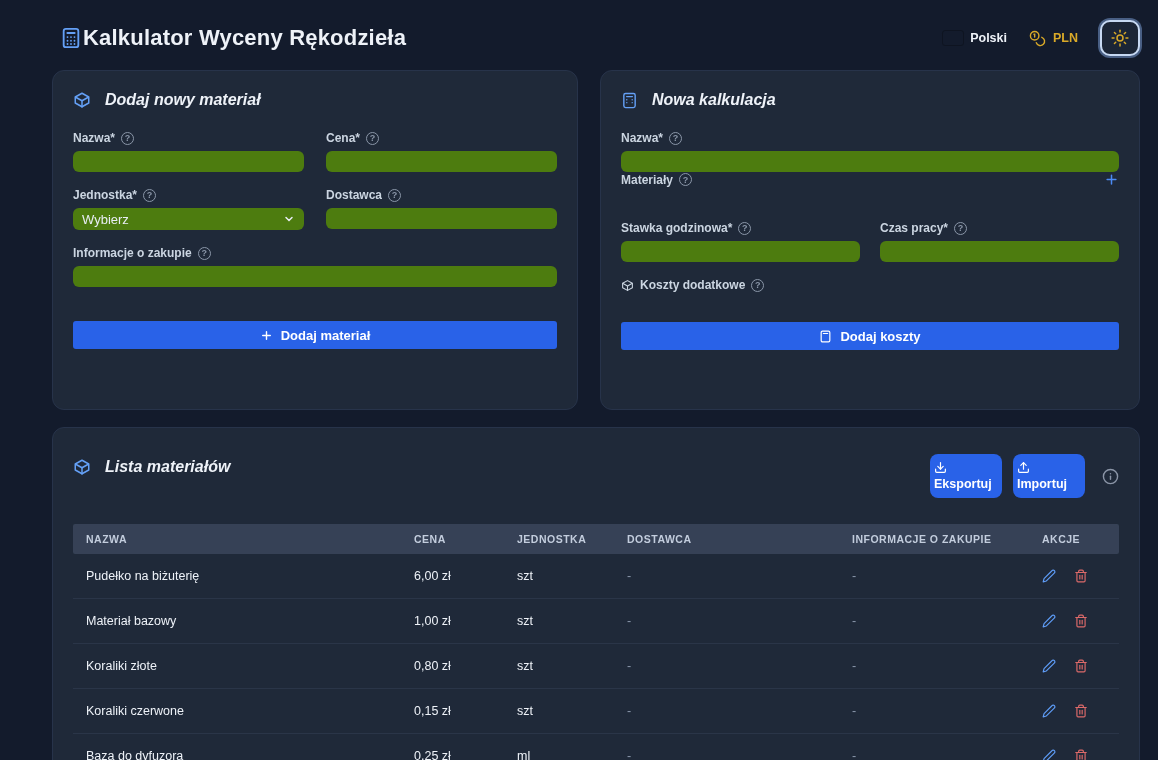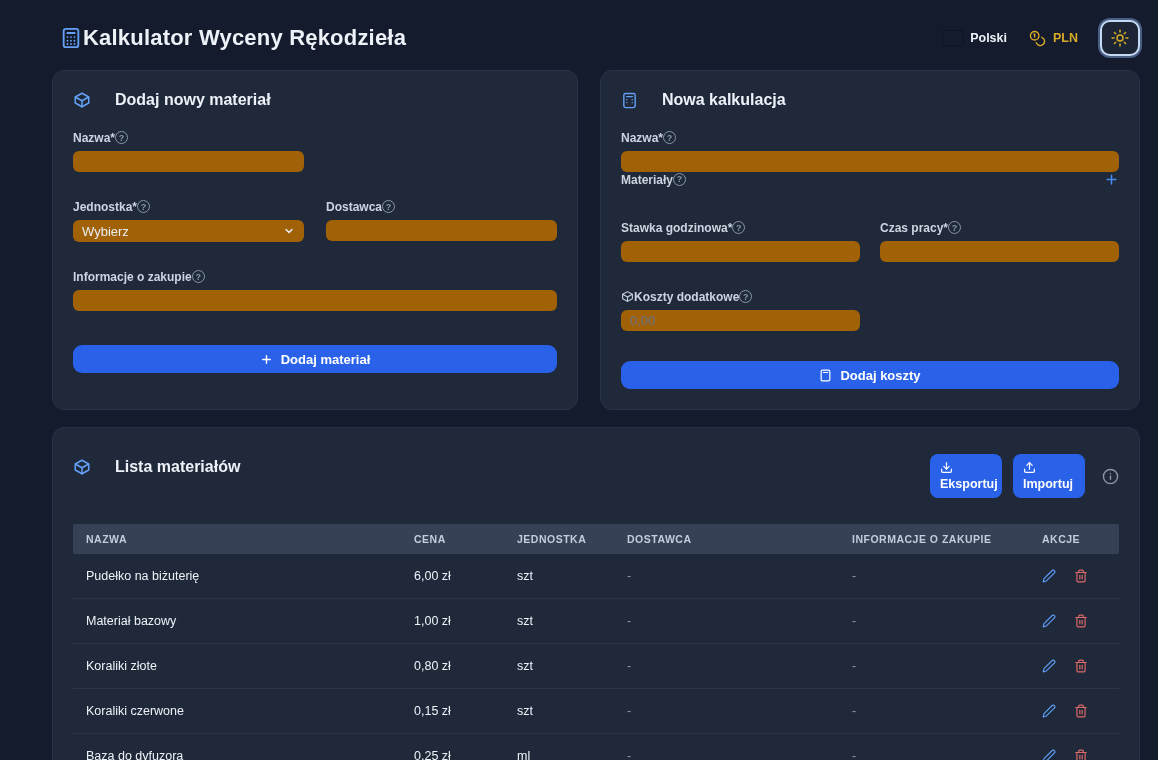--- a/index.html
+++ b/index.html
@@ -27,52 +27,52 @@
     width:40px; height:36px; border-radius:10px; background:#1b2536;
     border:2px solid #c6d8f2; box-shadow:0 0 0 2px rgba(140,180,240,.45);
     display:flex; align-items:center; justify-content:center; cursor:pointer;
   }
 
   
   .cards-row { display:flex; gap:22px; }
   .card { background:#1f2939; border-radius:12px; border:1px solid #27334a; }
   .card-add { width:526px; height:340px; padding:20px; }
   .card-calc { width:540px; height:340px; padding:20px; }
-  .card-title { display:flex; align-items:center; gap:24px; font-size:16px; font-weight:bold; }
-
-  .fld-label { display:flex; align-items:flex-start; font-size:12px; font-weight:bold; color:#cbd5e1; }
+  .card-title { display:flex; align-items:center; gap:14px; font-size:16px; font-weight:bold;font-style:italic; }
+
+  .fld-label { display:flex; align-items:center; gap:6px; font-size:12px; font-weight:bold; color:#cbd5e1; }
   .help { width:13px; height:13px; border-radius:50%; border:1px solid #8a96a8; color:#8a96a8;
           font-size:9px; display:inline-flex; align-items:center; justify-content:center; cursor:pointer; }
   .help::after { content:"?"; }
   .inp, .sel {
-    width:100%; height:21px; margin-top:6px; background:#a16207; border:none; border-radius:6px;
+    width:100%; height:21px; margin-top:6px; background:#4d7c0f; border:none; border-radius:6px;
     color:#e8edf5; font-size:13px; padding:0 9px; font-family:"Liberation Sans", sans-serif;
     display:block; outline:none;
   }
   .inp::placeholder { color:#67748c; }
   .sel { display:flex; align-items:center; justify-content:space-between; cursor:pointer; height:22px; }
   .grid2 { display:grid; grid-template-columns:1fr 1fr; gap:22px; }
-  .mt24 { margin-top:22px; } .mt30 { margin-top:28px; }
+  .mt24 { margin-top:22px; } .mt30 { margin-top:16px; }
 
   .btn-primary {
-    width:100%; height:28px; margin-top:34px; background:#2962e8; border:none; border-radius:9px;
+    width:100%; height:28px; margin-top:34px; background:#2962e8; border:none; border-radius:3px;
     color:#fff; font-size:13px; font-weight:bold; display:flex; align-items:center; justify-content:center;
     gap:8px; cursor:pointer; font-family:"Liberation Sans", sans-serif;
   }
   .materials-row { display:flex; align-items:center; justify-content:space-between; }
   .plus-btn { color:#4b8bf5; cursor:pointer; display:flex; }
 
   
   .card-list { margin-top:17px; width:1088px; min-height:420px; padding:20px; }
   .list-head { display:flex; align-items:flex-start; justify-content:space-between; padding-top:10px; }
   .list-actions { display:flex; align-items:center; gap:11px; margin-top:-4px; }
   .io-btn {
     width:72px; height:44px; background:#2962e8; border:none; border-radius:8px; color:#fff;
     display:flex; flex-direction:column; align-items:flex-start; justify-content:center; gap:3px;
-    padding:6px 10px; font-size:12.5px; font-weight:bold; cursor:pointer; font-family:"Liberation Sans", sans-serif;
+    padding:6px 4px; font-size:12.5px; font-weight:bold; cursor:pointer; font-family:"Liberation Sans", sans-serif;
   }
   .info-btn { color:#8b95a7; margin-left:6px; cursor:pointer; display:flex; }
 
   .table { margin-top:26px; }
   .t-head, .t-row { display:grid; grid-template-columns:328px 103px 110px 225px 190px 1fr; align-items:center; }
   .t-head { background:#364156; border-radius:2px; height:30px; }
   .t-head > div { font-size:10.5px; font-weight:bold; color:#c3cddd; letter-spacing:.5px; padding-left:13px; text-transform:uppercase; }
   .t-row { height:45px; border-bottom:1px solid #2a3548; font-size:12.5px; }
   .t-row > div { padding-left:13px; }
   .dash { color:#8b98ad; }
@@ -152,20 +152,27 @@
       </div>
 
       <div class="grid2 mt24">
         <div>
           <div class="fld-label">
               <span>Nazwa*</span>
               <span class="help"></span>
             </div>
           <input class="inp" type="text" style="">
         </div>
+        <div>
+          <div class="fld-label">
+              <span>Cena*</span>
+              <span class="help"></span>
+            </div>
+          <input class="inp" type="text" style="">
+        </div>
       </div>
 
       <div class="grid2 mt30">
         <div>
           <div class="fld-label">
               <span>Jednostka*</span>
               <span class="help"></span>
             </div>
           <div class="sel">
             <span>Wybierz</span>
@@ -261,21 +268,20 @@
             <span>
               <svg width="13" height="13" viewBox="0 0 24 24" fill="none" stroke="#cbd5e1" stroke-width="2" stroke-linejoin="round">
                   <path d="M21 8l-9-5-9 5v8l9 5 9-5V8z"></path>
                   <path d="M3 8l9 5 9-5"></path>
                   <path d="M12 22V13"></path>
                 </svg>
             </span>
             <span>Koszty dodatkowe</span>
             <span class="help"></span>
           </div>
-          <input class="inp" type="text" placeholder="0,00" style="">
         </div>
       </div>
 
       <button class="btn-primary" style="margin-top:30px;">
         <span>
           <svg width="13" height="13" viewBox="0 0 24 24" fill="none" stroke="#fff" stroke-width="2.2" stroke-linecap="round">
               <rect x="4" y="2" width="16" height="20" rx="2.5"></rect>
               <line x1="8" y1="6.5" x2="16" y2="6.5"></line>
             </svg>
         </span>

